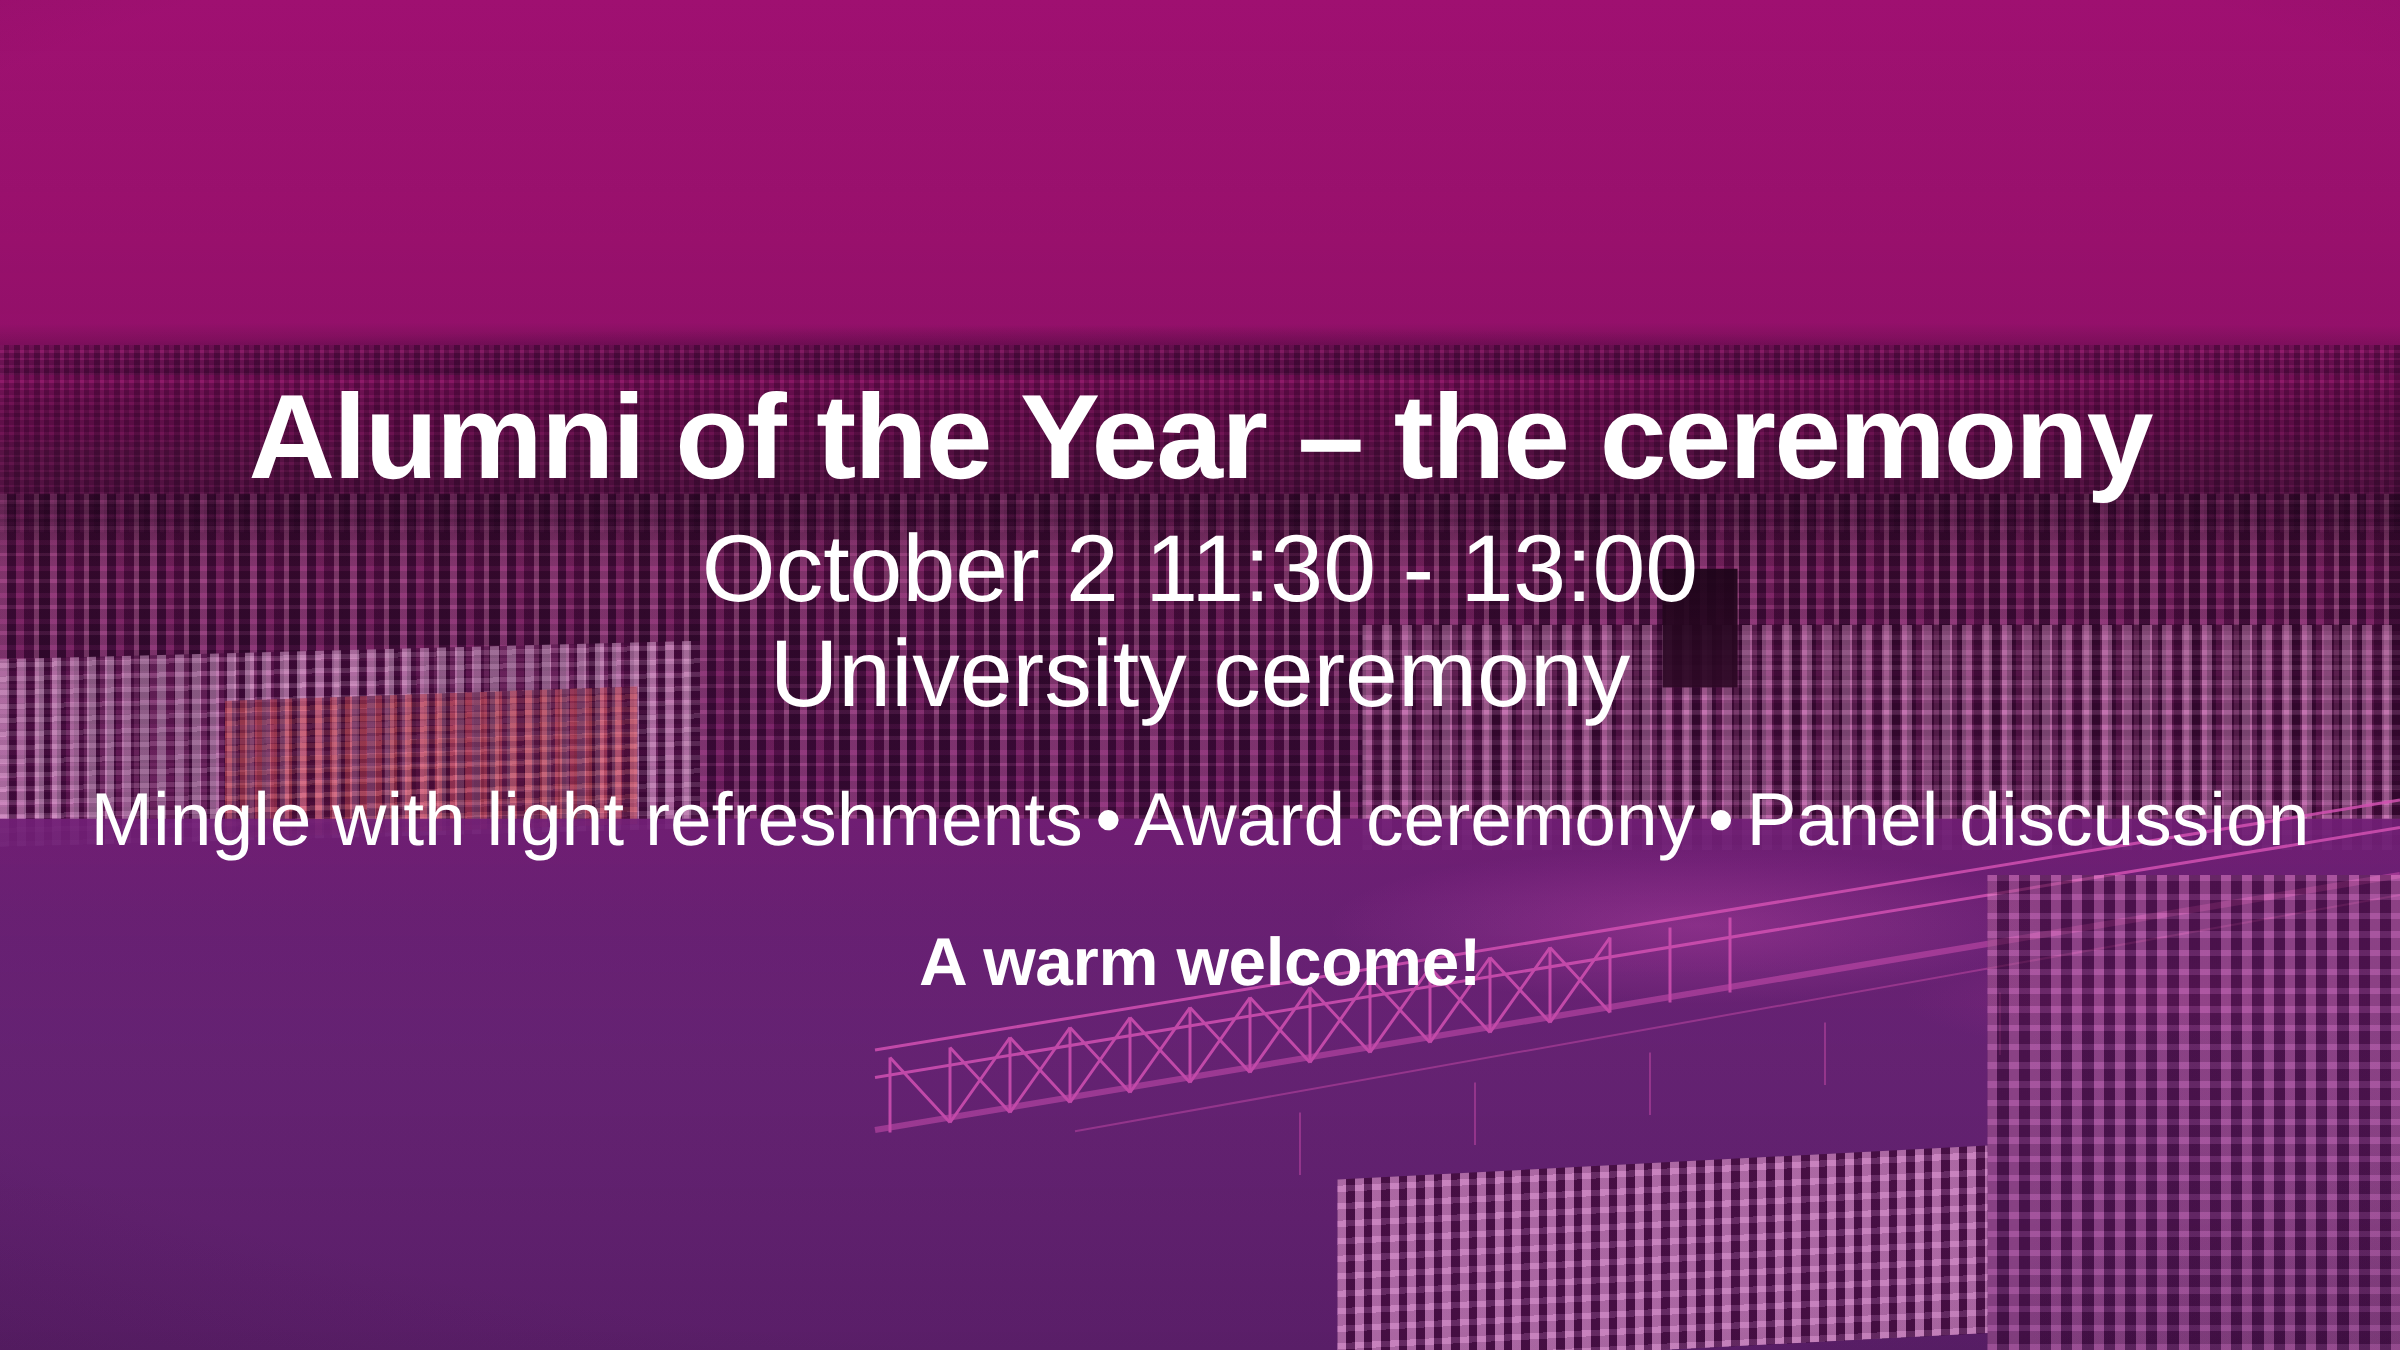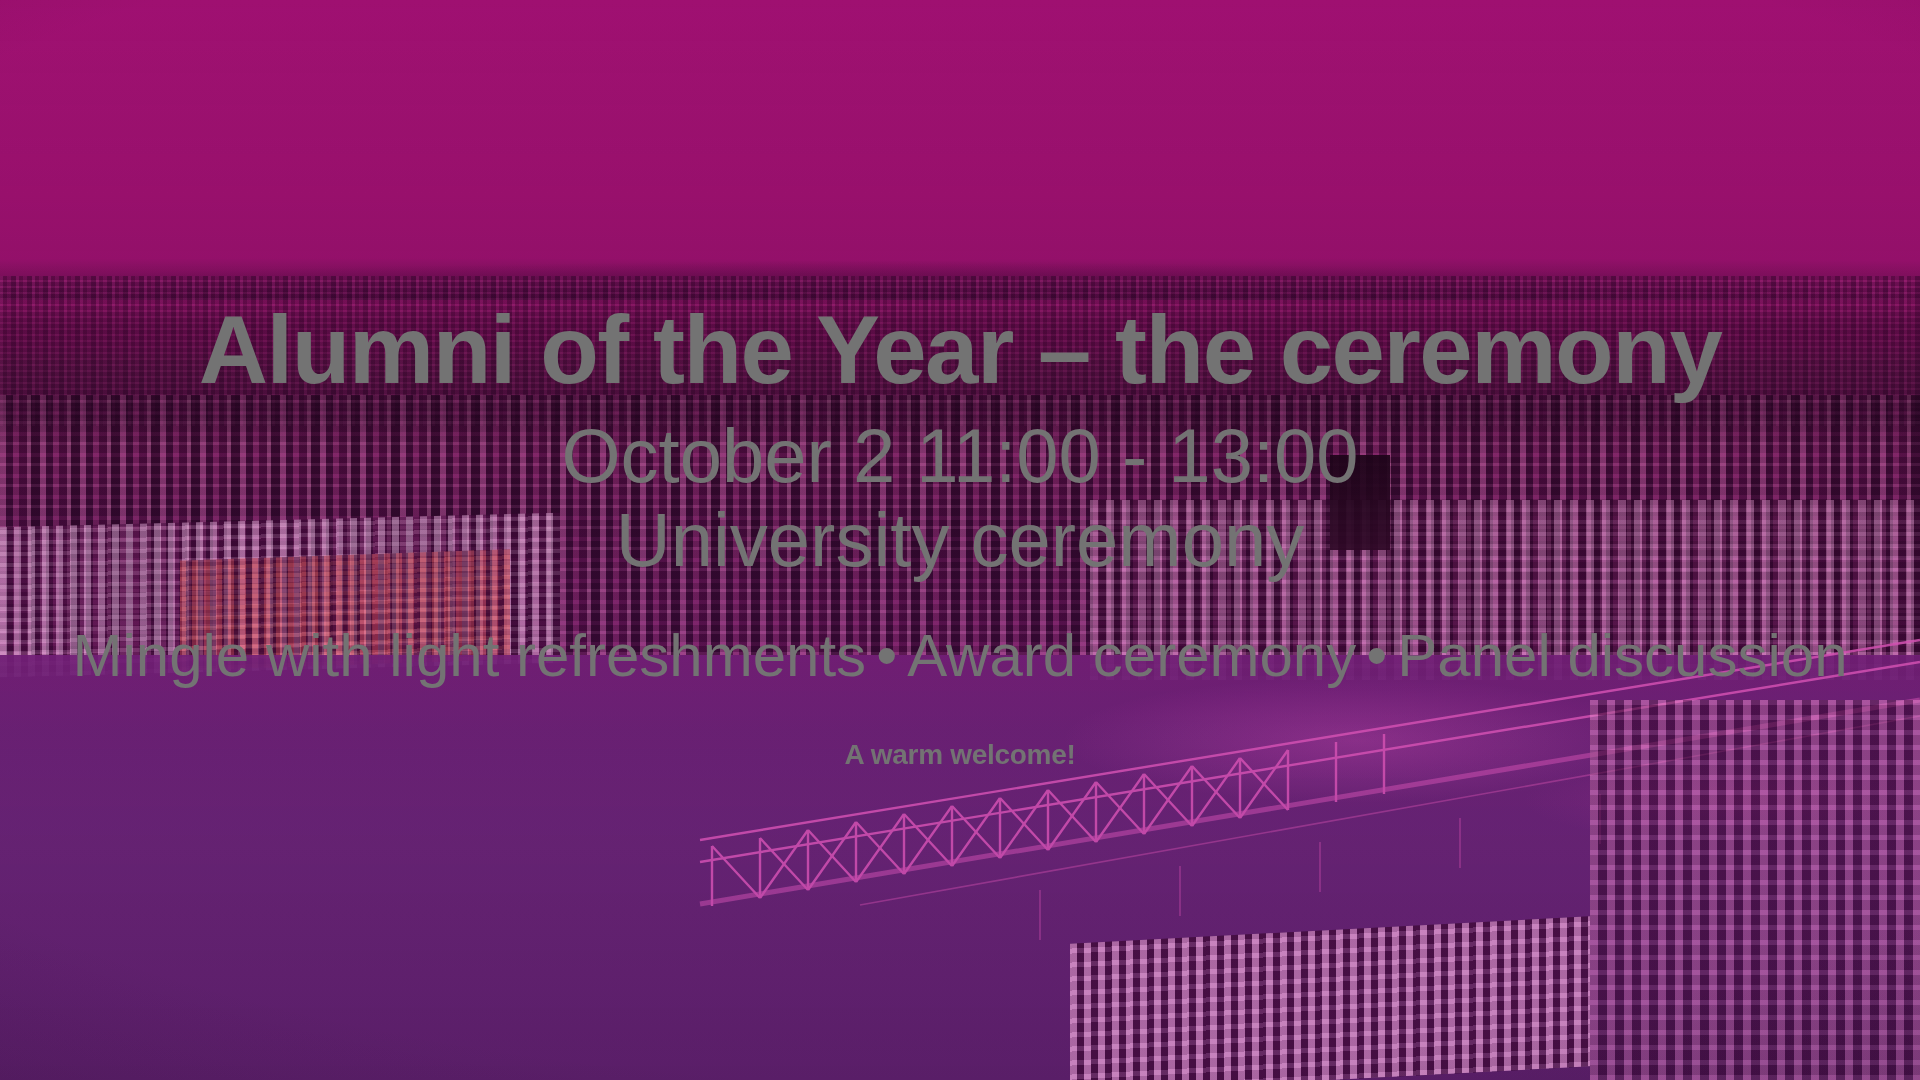--- a/index.html
+++ b/index.html
@@ -203,21 +203,21 @@
     position:absolute; left:0; top:290px; width:1920px; height:160px;
     background:linear-gradient(180deg, rgba(25,3,24,0.00), rgba(25,3,24,0.34) 22%, rgba(25,3,24,0.34) 78%, rgba(25,3,24,0.00));
   }
 
   
   #content {
     position:absolute;
     left:0; top:0; width:1920px; height:1080px;
     display:flex; flex-direction:column;
     align-items:center;
-    color:#737373;
+    color:#ffffff;
     text-align:center;
   }
   #headline {
     margin-top:300px;
     font-size:96px;
     font-weight:700;
     letter-spacing:-1.5px;
     line-height:1.05;
     white-space:nowrap;
   }
@@ -238,21 +238,21 @@
   #program {
     margin-top:42px;
     font-size:60px;
     font-weight:300;
     line-height:1.1;
     white-space:nowrap;
   }
   #program .sep { padding:0 10px; }
   #closing {
     margin-top:50px;
-    font-size:28px;
+    font-size:54px;
     font-weight:700;
     letter-spacing:-0.3px;
     white-space:nowrap;
   }
 </style>
 </head>
 <body>
 
 <div id="banner">
 
@@ -321,21 +321,21 @@
       <polygon points="1775,68 1920,300 1700,300" fill="#d01a88" opacity="0.55"></polygon>
       <polygon points="1920,68 1920,300 1820,300" fill="#e8189e" opacity="0.35"></polygon>
     </svg>
   </div>
 
   <div id="headband"></div>
 
   <div id="content">
     <h1 id="headline">Alumni of the Year – the ceremony</h1>
 
-    <div id="datetime">October 2 11:00 - 13:00</div>
+    <div id="datetime">October 2 11:30 - 13:00</div>
 
     <div id="venue">University ceremony</div>
 
     <div id="program">
       <span>Mingle with light refreshments</span><span class="sep">•</span><span>Award ceremony</span><span class="sep">•</span><span>Panel discussion</span>
     </div>
 
     <div id="closing">A warm welcome!</div>
   </div>
 

